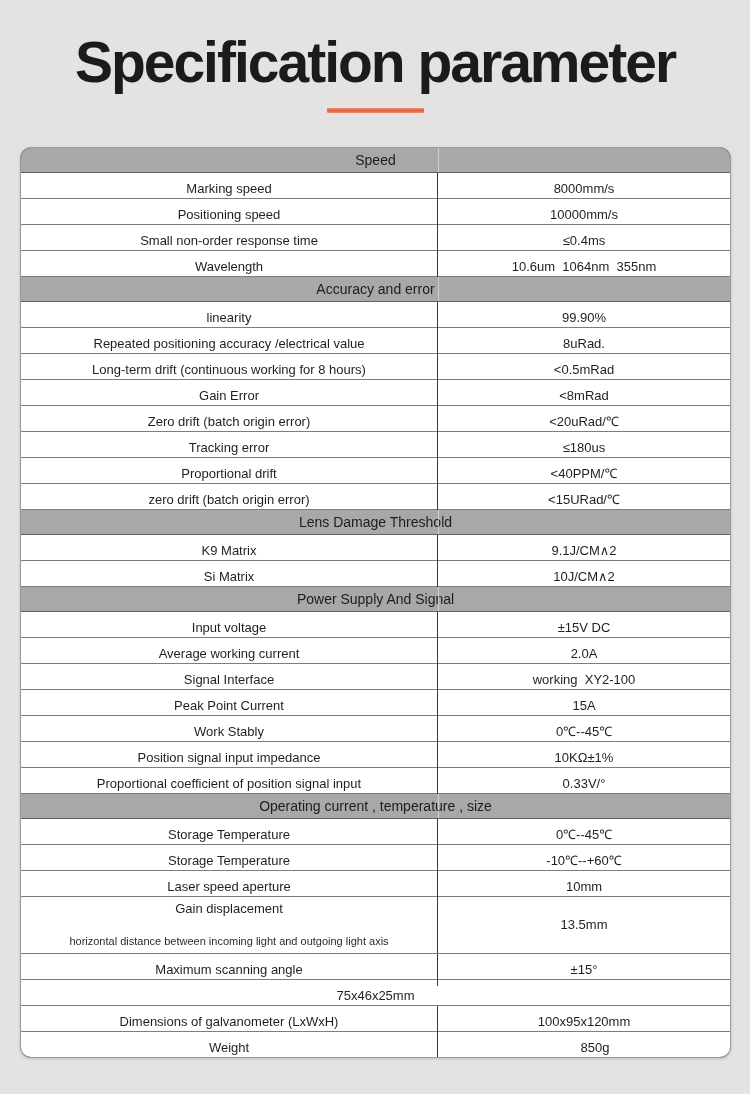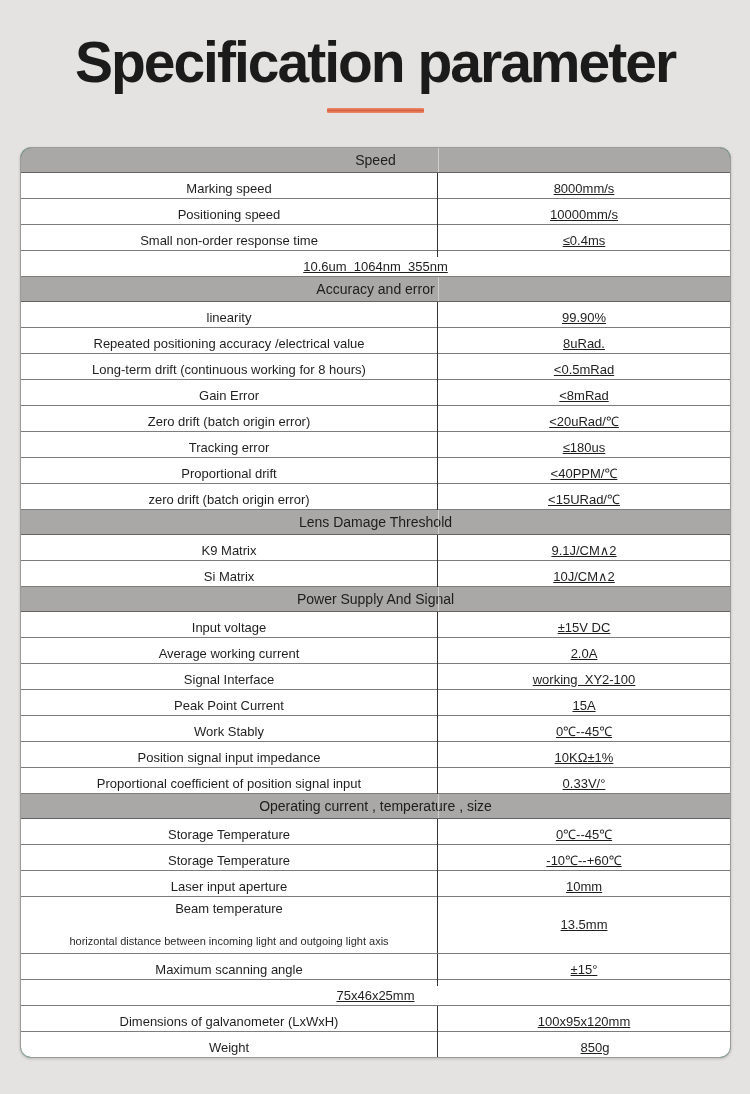--- a/index.html
+++ b/index.html
@@ -77,21 +77,20 @@
   }
   .cell.label {
     width: 417px;
     border-right: 1px solid #353535;
     padding: 16px 6px;
   }
   .cell.value {
     flex: 1;
     white-space: pre;
     padding: 16px 4px;
-    text-decoration: underline;
   }
   .sublabel {
     font-size: 11px;
     margin-top: 18px;
     color: #2a2a2a;
   }
 </style>
 </head>
 <body>
 
@@ -109,20 +108,21 @@
     </div>
     <div class="row">
       <div class="cell label">Positioning speed</div>
       <div class="cell value">10000mm/s</div>
     </div>
     <div class="row">
       <div class="cell label">Small non-order response time</div>
       <div class="cell value">≤0.4ms</div>
     </div>
     <div class="row">
+      <div class="cell label">Wavelength</div>
       <div class="cell value">10.6um  1064nm  355nm</div>
     </div>
 
     <div class="sec-header">Accuracy and error</div>
     <div class="row">
       <div class="cell label">linearity</div>
       <div class="cell value">99.90%</div>
     </div>
     <div class="row">
       <div class="cell label">Repeated positioning accuracy /electrical value</div>
@@ -196,26 +196,26 @@
     <div class="sec-header">Operating current , temperature , size</div>
     <div class="row">
       <div class="cell label">Storage Temperature</div>
       <div class="cell value">0℃--45℃</div>
     </div>
     <div class="row">
       <div class="cell label">Storage Temperature</div>
       <div class="cell value">-10℃--+60℃</div>
     </div>
     <div class="row">
-      <div class="cell label">Laser input aperture</div>
+      <div class="cell label">Laser speed aperture</div>
       <div class="cell value">10mm</div>
     </div>
     <div class="row tall">
       <div class="cell label">
-        <div>Beam temperature</div>
+        <div>Gain displacement</div>
         <div class="sublabel">horizontal distance between incoming light and outgoing light axis</div>
       </div>
       <div class="cell value">13.5mm</div>
     </div>
     <div class="row">
       <div class="cell label">Maximum scanning angle</div>
       <div class="cell value">±15°</div>
     </div>
     <div class="row">
       <div class="cell value">75x46x25mm</div>

